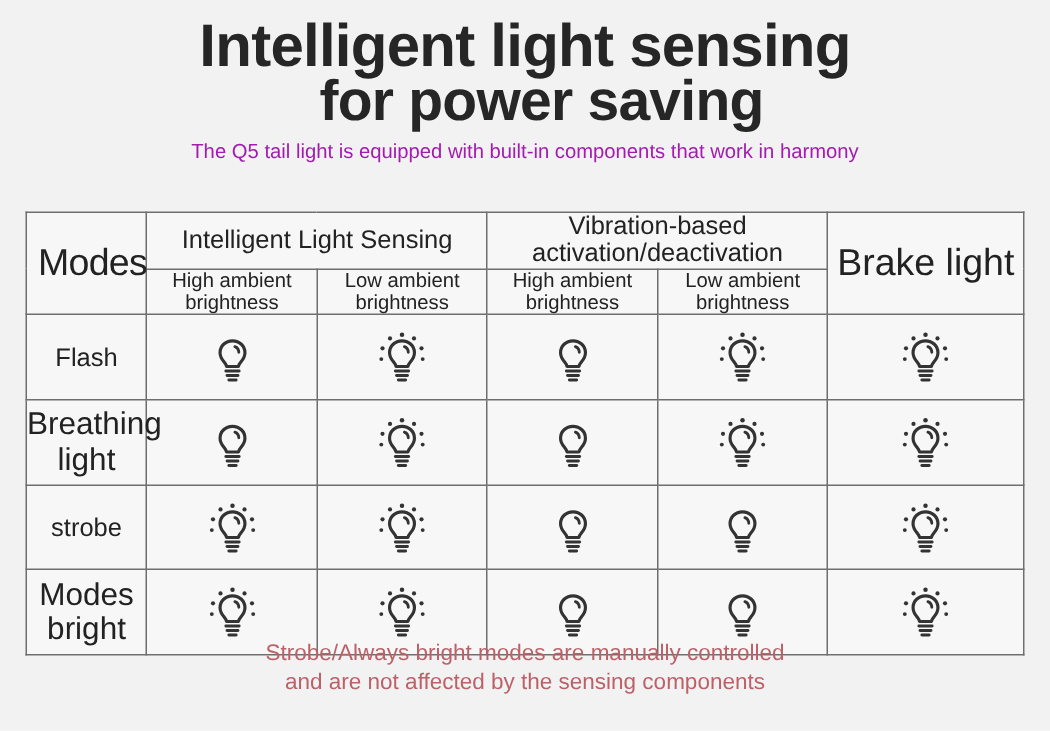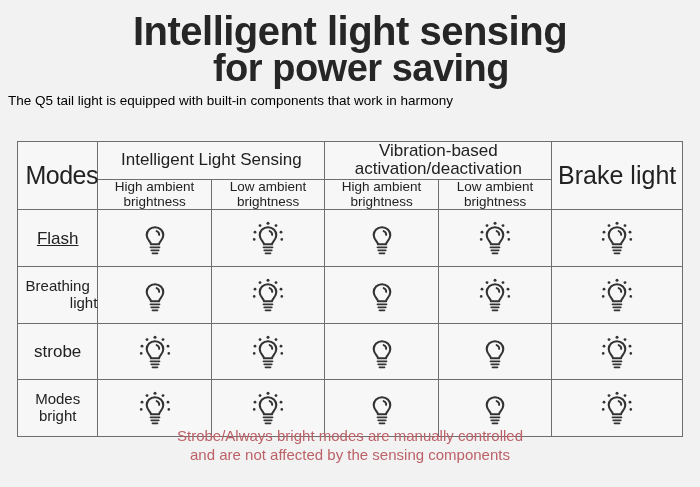--- a/index.html
+++ b/index.html
@@ -31,24 +31,24 @@
     line-height: 0.95;
     letter-spacing: -0.5px;
     color: #262626;
     padding-top: 12px;
     margin: 0;
   }
   .title .ln { display: block; }
   .title .ln2 { font-size: 38px; padding-left: 22px; }
 
   .subtitle {
-    text-align: left;
+    text-align: center;
     font-size: 13.5px;
     line-height: 1.22;
-    color: #000000;
+    color: #a21caf;
     margin: 7px 0 0 0;
     padding: 0 8px;
   }
   .subtitle .sl { display: block; }
 
   
   .table-wrap {
     position: absolute;
     left: 17px;
     top: 141px;
@@ -103,21 +103,21 @@
     font-size: 25px;
     color: #1f1f1f;
   }
 
   .td-mode {
     font-size: 17px;
     line-height: 1.12;
     color: #1f1f1f;
     padding: 2px 1px;
   }
-  .td-mode.small { font-size: 15px; }
+  .td-mode.small { font-size: 21px; }
 
   .cell-icon { height: 52px; }
 
   .bulb {
     display: inline-block;
     vertical-align: middle;
     width: 34px;
     height: 36px;
   }
   .bulb svg { display: block; width: 34px; height: 36px; }
@@ -188,21 +188,21 @@
           </th>
           <th class="th-sub">
             <span style="display:block">Low ambient</span>
             <span style="display:block">brightness</span>
           </th>
         </tr>
       </thead>
       <tbody id="matrix-body">
           <tr>
             <th class="td-mode">
-              <span style="display: block; text-decoration: underline;">Flash</span>
+              <span style="display: block;">Flash</span>
             </th>
             <td class="cell-icon"><span class="bulb"><svg viewBox="0 0 34 36" xmlns="http://www.w3.org/2000/svg">
 
     <path d="M17 7.2c-4.7 0-8.3 3.5-8.3 7.9 0 2.8 1.4 4.6 2.6 6.1 1 1.2 1.6 2 1.7 3.1h8c.1-1.1.7-1.9 1.7-3.1 1.2-1.5 2.6-3.3 2.6-6.1 0-4.4-3.6-7.9-8.3-7.9z" fill="none" stroke="#333" stroke-width="2.1" stroke-linejoin="round"></path>
     <path d="M18.6 11.1c1.6.6 2.6 2.0 2.6 3.8" fill="none" stroke="#333" stroke-width="1.9" stroke-linecap="round"></path>
     <rect x="11.6" y="26.4" width="10.8" height="1.9" rx="0.95" fill="#333"></rect>
     <rect x="12.4" y="29.4" width="9.2" height="1.9" rx="0.95" fill="#333"></rect>
     <rect x="13.6" y="32.4" width="6.8" height="1.9" rx="0.95" fill="#333"></rect>
   </svg></span></td>
             <td class="cell-icon"><span class="bulb"><svg viewBox="0 0 34 36" xmlns="http://www.w3.org/2000/svg">
@@ -261,21 +261,21 @@
     <path d="M17 7.2c-4.7 0-8.3 3.5-8.3 7.9 0 2.8 1.4 4.6 2.6 6.1 1 1.2 1.6 2 1.7 3.1h8c.1-1.1.7-1.9 1.7-3.1 1.2-1.5 2.6-3.3 2.6-6.1 0-4.4-3.6-7.9-8.3-7.9z" fill="none" stroke="#333" stroke-width="2.1" stroke-linejoin="round"></path>
     <path d="M18.6 11.1c1.6.6 2.6 2.0 2.6 3.8" fill="none" stroke="#333" stroke-width="1.9" stroke-linecap="round"></path>
     <rect x="11.6" y="26.4" width="10.8" height="1.9" rx="0.95" fill="#333"></rect>
     <rect x="12.4" y="29.4" width="9.2" height="1.9" rx="0.95" fill="#333"></rect>
     <rect x="13.6" y="32.4" width="6.8" height="1.9" rx="0.95" fill="#333"></rect>
   </svg></span></td>
           </tr>
           <tr>
             <th class="td-mode small">
               <span style="display: block;">Breathing</span>
-              <span style="display: block; text-align: right;">light</span>
+              <span style="display: block;">light</span>
             </th>
             <td class="cell-icon"><span class="bulb"><svg viewBox="0 0 34 36" xmlns="http://www.w3.org/2000/svg">
 
     <path d="M17 7.2c-4.7 0-8.3 3.5-8.3 7.9 0 2.8 1.4 4.6 2.6 6.1 1 1.2 1.6 2 1.7 3.1h8c.1-1.1.7-1.9 1.7-3.1 1.2-1.5 2.6-3.3 2.6-6.1 0-4.4-3.6-7.9-8.3-7.9z" fill="none" stroke="#333" stroke-width="2.1" stroke-linejoin="round"></path>
     <path d="M18.6 11.1c1.6.6 2.6 2.0 2.6 3.8" fill="none" stroke="#333" stroke-width="1.9" stroke-linecap="round"></path>
     <rect x="11.6" y="26.4" width="10.8" height="1.9" rx="0.95" fill="#333"></rect>
     <rect x="12.4" y="29.4" width="9.2" height="1.9" rx="0.95" fill="#333"></rect>
     <rect x="13.6" y="32.4" width="6.8" height="1.9" rx="0.95" fill="#333"></rect>
   </svg></span></td>
             <td class="cell-icon"><span class="bulb"><svg viewBox="0 0 34 36" xmlns="http://www.w3.org/2000/svg">

